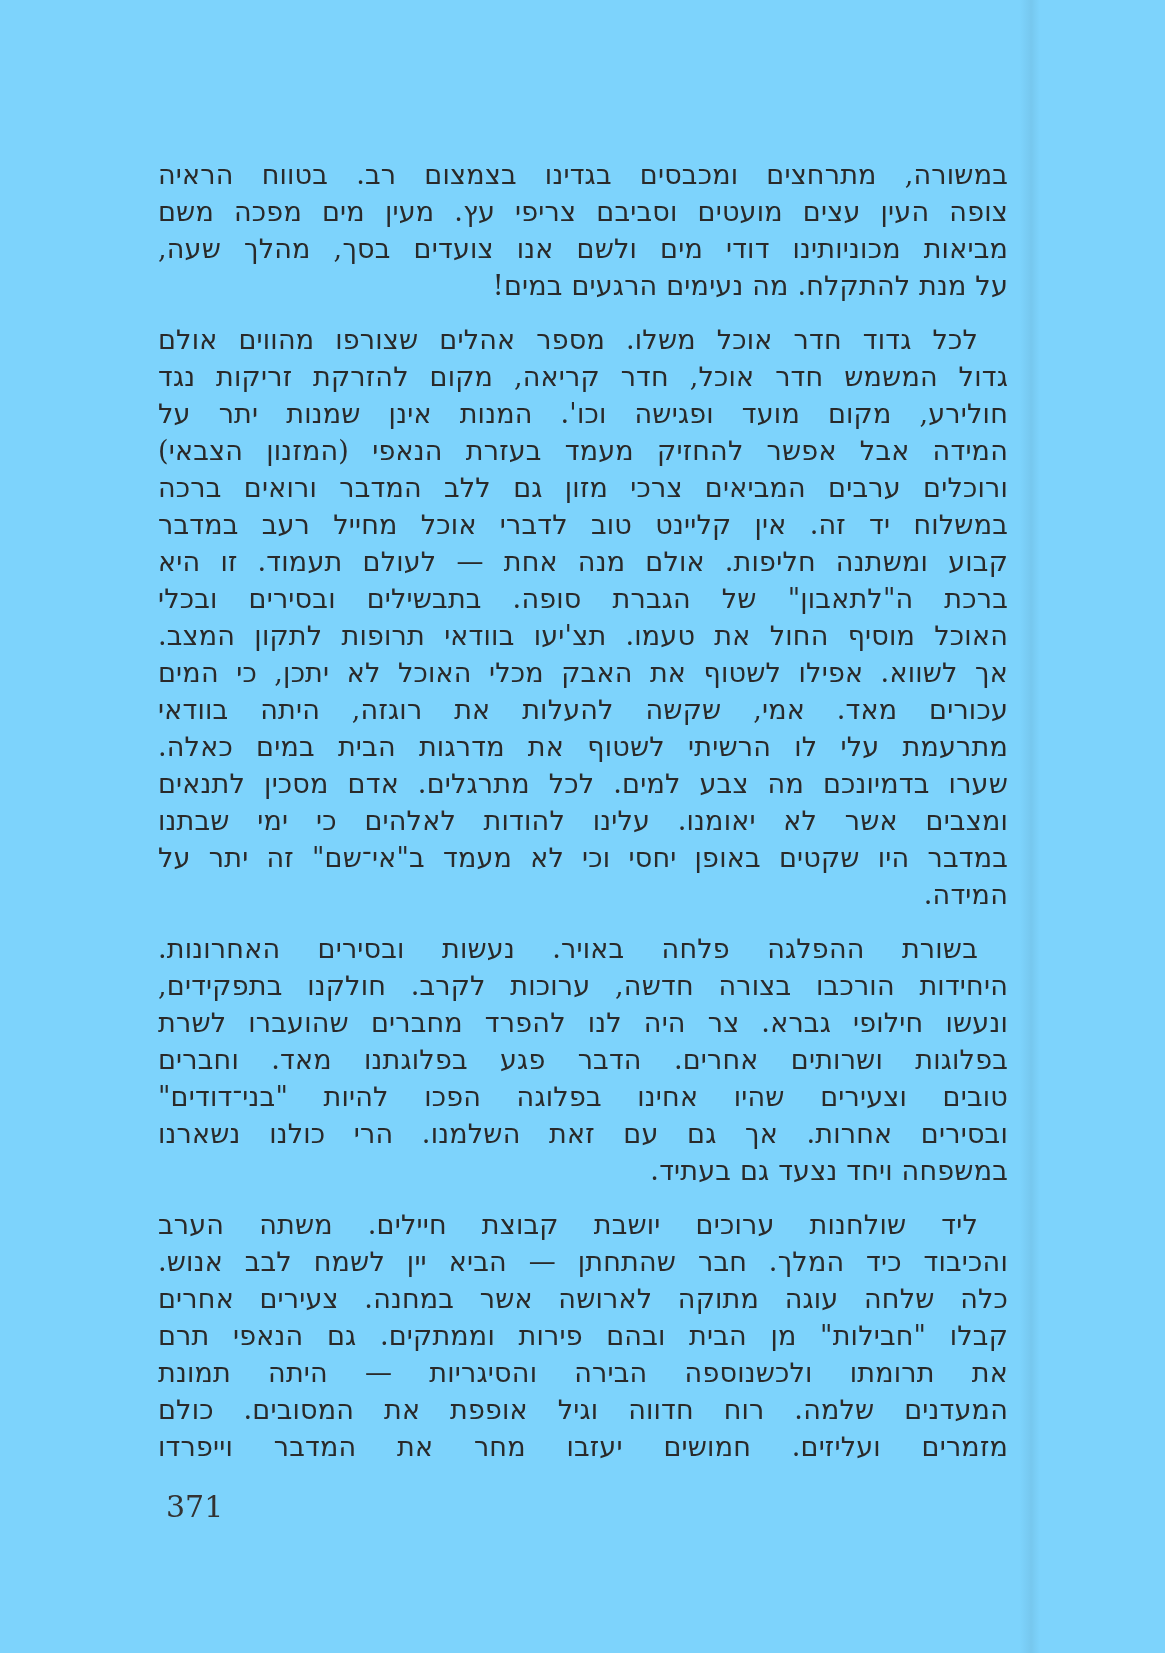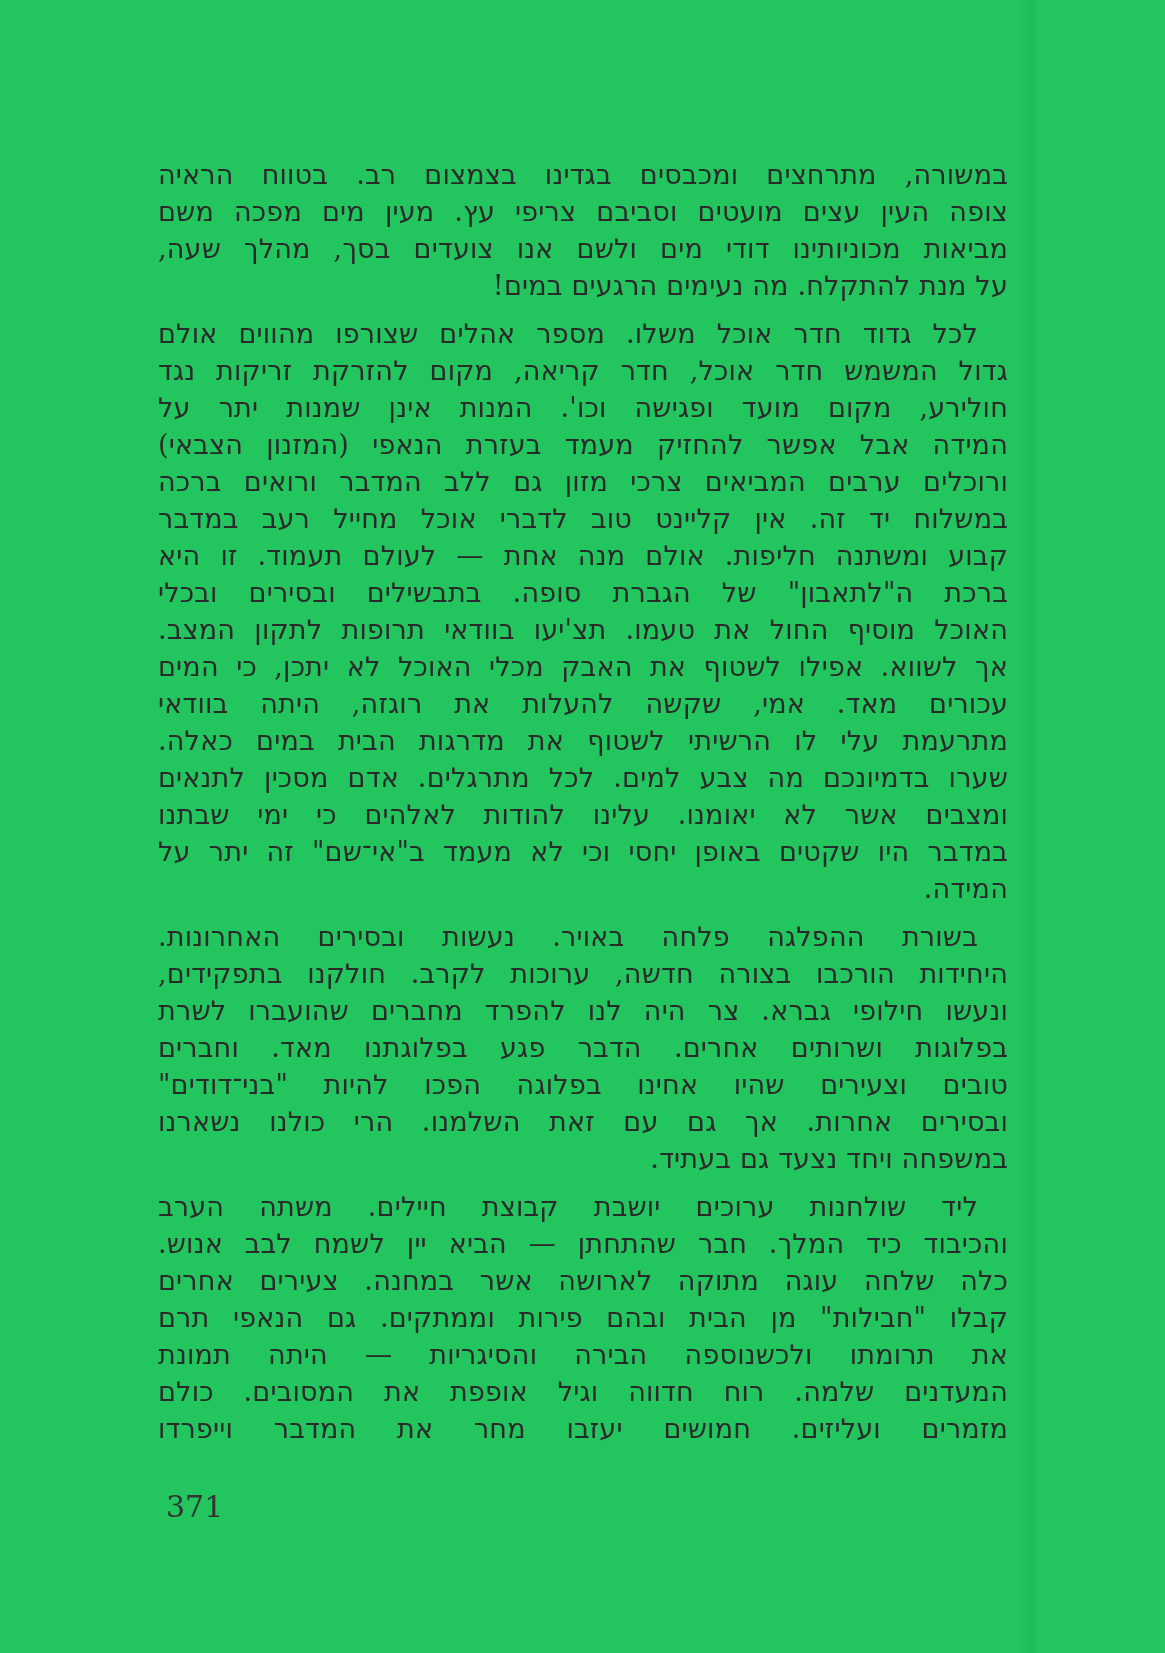--- a/index.html
+++ b/index.html
@@ -10,21 +10,21 @@
   body {
     width: 1165px;
     height: 1653px;
     position: relative;
     overflow: hidden;
     font-family: "DejaVu Serif", "DejaVu Sans", serif;
   }
   .scan-page {
     position: absolute;
     inset: 0;
-    background: #22c55e;
+    background: #7dd3fc;
   }
   
   .scan-streak {
     position: absolute;
     top: 0;
     left: 1020px;
     width: 20px;
     height: 1653px;
     background: linear-gradient(to right,
       rgba(0,0,0,0.00) 0%,
@@ -38,21 +38,21 @@
     top: 156px;
     left: 158px;
     width: 850px;
     direction: rtl;
     color: #2a2a2a;
     font-size: 27px;
     line-height: 37px;
     font-weight: 500;
     letter-spacing: 0.2px;
   }
-  .para + .para { margin-top: 11px; }
+  .para + .para { margin-top: 17px; }
   .line {
     text-align: justify;
     text-align-last: justify;
     white-space: normal;
   }
   .line.last {
     text-align: left;
     text-align-last: right;
   }
   .line.indent {

